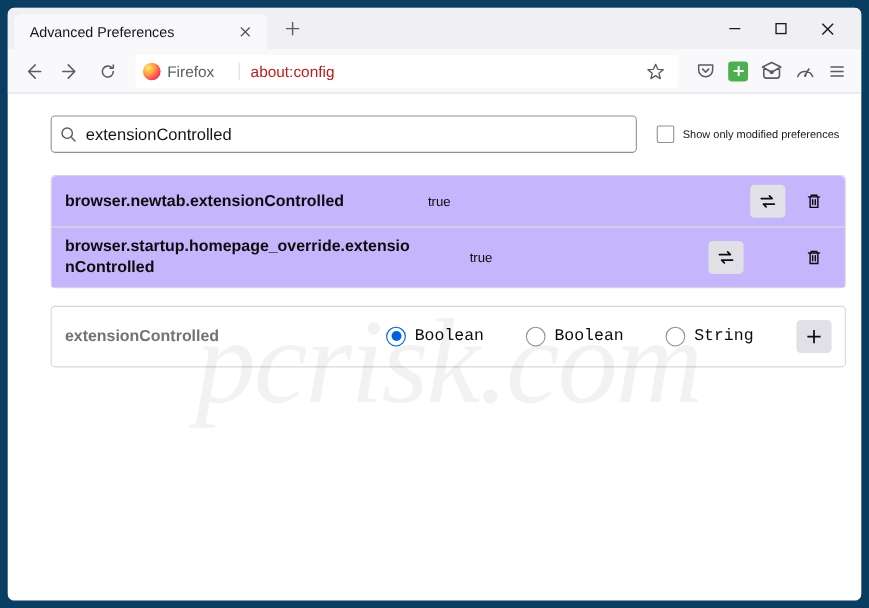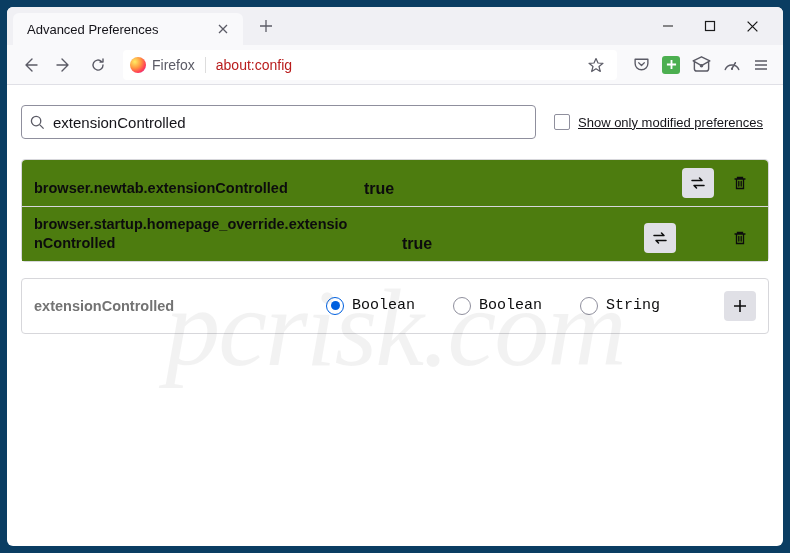--- a/index.html
+++ b/index.html
@@ -63,21 +63,21 @@
       display: flex;
       align-items: center;
       padding: 0 6px;
       margin: 0 6px;
       border: 1px solid transparent;
     }
     .urlbar-identity {
       display: flex;
       align-items: center;
       gap: 6px;
-      padding-right: 10px;
+      padding-right: 22px;
       border-right: 1px solid #ddd;
       margin-right: 10px;
       color: #5b5b66;
       font-size: 14px;
     }
     .firefox-logo {
       width: 16px; height: 16px;
       background: radial-gradient(circle at 30% 30%, #ffec64 0%, #ff9640 40%, #ff3b57 70%, #a436d6 100%);
       border-radius: 50%;
     }
@@ -86,20 +86,21 @@
     .toolbar-icons { display: flex; gap: 12px; align-items: center; padding: 0 6px; }
     .toolbar-icon { cursor: pointer; display:flex;align-items:center;justify-content:center; }
     .ext-badge {
       width: 18px; height: 18px; background: #4caf50; border-radius: 3px;
       display: flex; align-items: center; justify-content: center;
     }
     .content {
       flex: 1;
       padding: 20px 8px 8px 8px;
       position: relative;
+      margin-left: 25px;
     }
     .search-row {
       display: flex;
       align-items: center;
       gap: 18px;
       margin-bottom: 20px;
       padding: 0 6px;
     }
     .search-box {
       flex: 1;
@@ -107,45 +108,45 @@
       align-items: center;
       border: 1px solid #8f8f9d;
       border-radius: 4px;
       height: 34px;
       padding: 0 8px;
       background: #fff;
     }
     .search-box input {
       flex: 1; border: none; outline: none; font-size: 15px; margin-left: 8px; color: #15141a;
     }
-    .checkbox-label { display: flex; align-items: center; gap: 8px; font-size: 13px; color: #15141a; padding-right: 6px; text-decoration: underline; }
+    .checkbox-label { display: flex; align-items: center; gap: 8px; font-size: 10px; color: #15141a; padding-right: 6px; }
     .checkbox-box { width: 16px; height: 16px; border: 1px solid #8f8f9d; border-radius: 2px; }
     .prefs-group {
       border: 1px solid #d7d7db;
       border-radius: 4px;
       margin: 0 6px 16px 6px;
     }
     .pref-row {
       display: flex;
-      align-items: flex-end;
+      align-items: center;
       padding: 8px 12px;
       gap: 10px;
-      background: #4d7c0f;
+      background: #c4b5fd;
     }
     .pref-row:first-child { border-radius: 4px 4px 0 0; }
     .pref-row + .pref-row { border-top: 1px solid #d7d7db; gap: 48px; }
     .pref-name {
       width: 320px;
       font-weight: 700;
       font-size: 14.5px;
       color: #0c0c0d;
       word-break: break-word;
       line-height: 1.3;
     }
-    .pref-value { flex: 1; font-weight: 700; font-size: 16px; color: #0c0c0d; }
+    .pref-value { flex: 1; font-weight: 400; font-size: 12px; color: #0c0c0d; }
     .icon-btn {
       width: 32px; height: 30px;
       background: #e0e0e6;
       border: none;
       border-radius: 4px;
       cursor: pointer;
       display: flex; align-items: center; justify-content: center;
     }
     .add-row {
       border: 1px solid #d7d7db;

